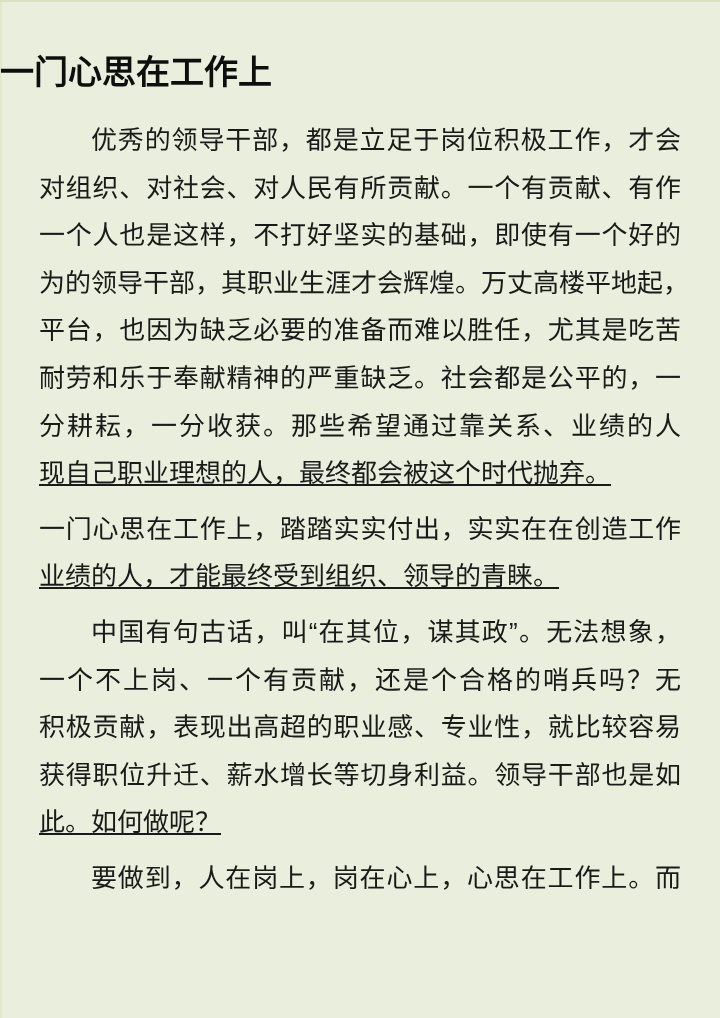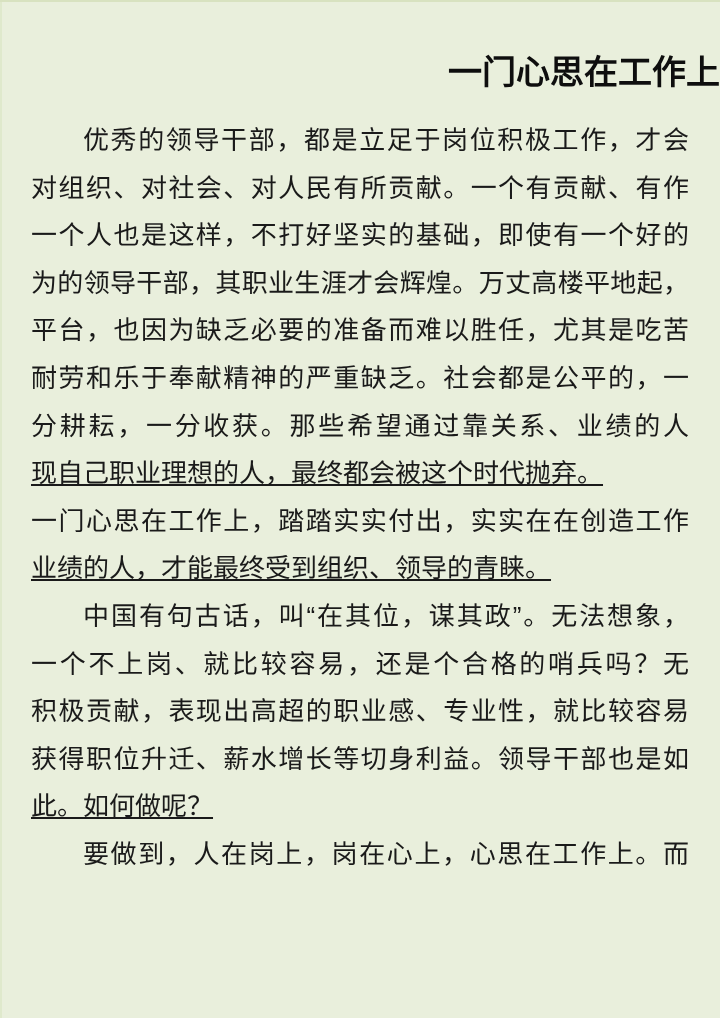--- a/index.html
+++ b/index.html
@@ -17,33 +17,33 @@
     color: var(--text-color, #1a1a1a);
     overflow: hidden;
     box-shadow: inset 0 2px 0 var(--edge-color, #d8e2c0),
                 inset 2px 0 0 var(--edge-color2, #dfe9cc);
     font-family: "Liberation Sans", "DejaVu Sans", sans-serif;
   }
   .title {
     margin: 52px 0 0 0;
     height: 42px;
     line-height: 42px;
-    text-align: right;
+    text-align: left;
     font-family: "Liberation Serif", "DejaVu Serif", serif;
     font-weight: bold;
     font-size: 34px;
     letter-spacing: 0;
     color: #0e0e0e;
   }
   .body-text {
     margin-top: 23px;
     padding: 0 31px;
   }
   .para {
-    margin: 0;
+    margin: 8px;
     padding: 0;
   }
   .line {
     display: block;
     font-size: 26px;
     line-height: 47.6px;
     text-align: justify;
     text-align-last: justify;
     white-space: nowrap;
   }
@@ -74,21 +74,21 @@
       <span class="line short">现自己职业理想的人，最终都会被这个时代抛弃。</span>
     </p>
 
     <p class="para">
       <span class="line">一门心思在工作上，踏踏实实付出，实实在在创造工作</span>
       <span class="line short">业绩的人，才能最终受到组织、领导的青睐。</span>
     </p>
 
     <p class="para">
       <span class="line indent">中国有句古话，叫“在其位，谋其政”。无法想象，</span>
-      <span class="line">一个不上岗、就比较容易，还是个合格的哨兵吗？无</span>
+      <span class="line">一个不上岗、一个有贡献，还是个合格的哨兵吗？无</span>
       <span class="line">积极贡献，表现出高超的职业感、专业性，就比较容易</span>
       <span class="line">获得职位升迁、薪水增长等切身利益。领导干部也是如</span>
       <span class="line short">此。如何做呢？</span>
     </p>
 
     <p class="para">
       <span class="line indent">要做到，人在岗上，岗在心上，心思在工作上。而</span>
     </p>
 
   </div>

